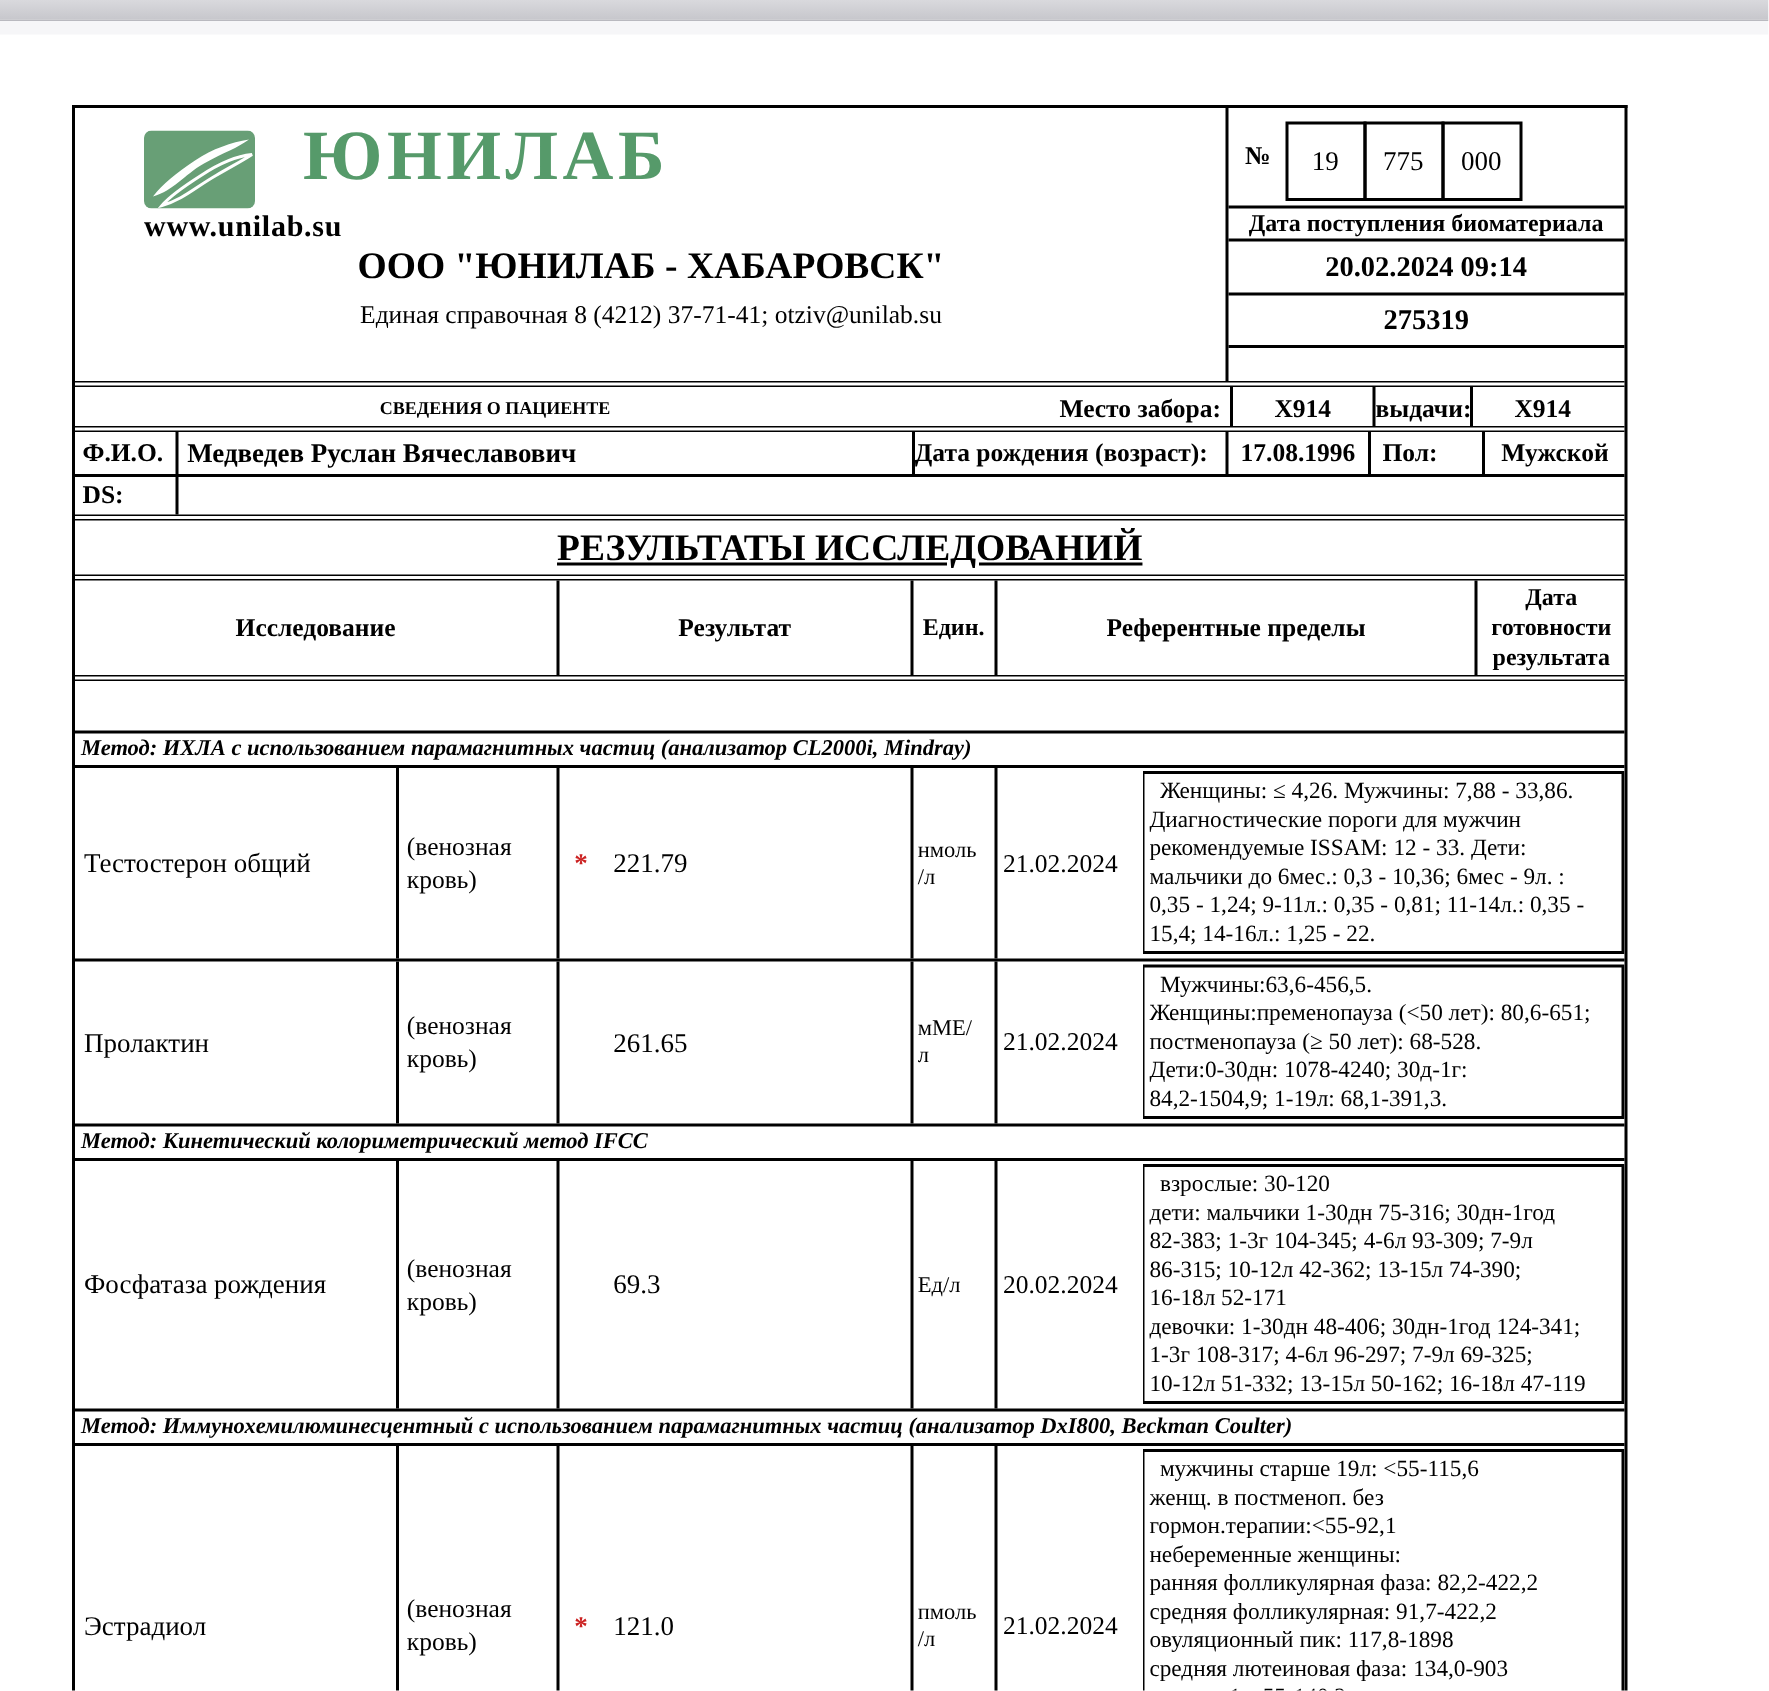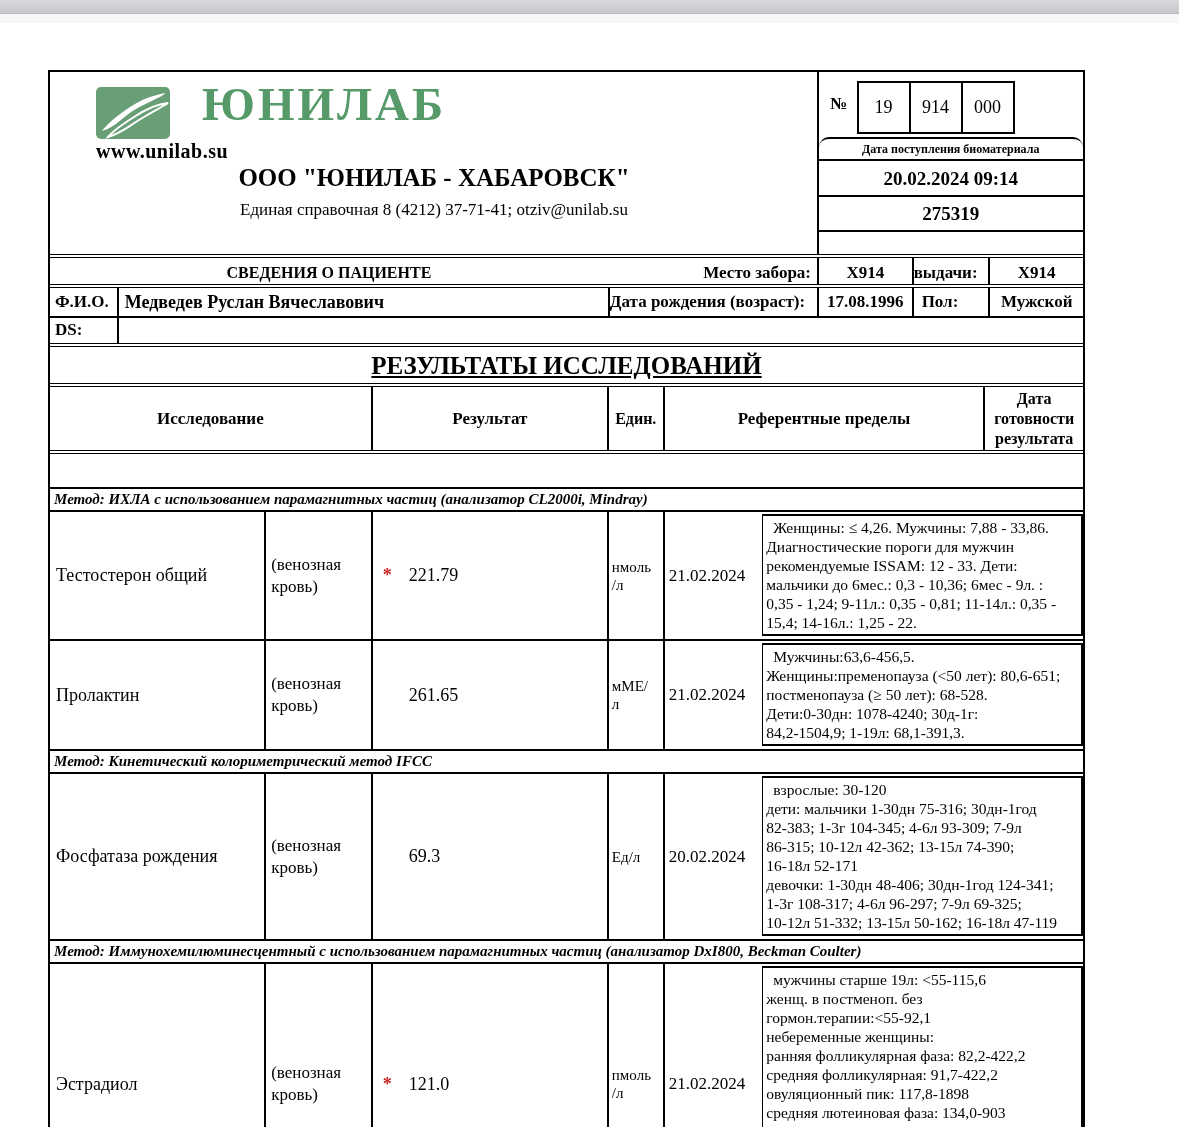--- a/index.html
+++ b/index.html
@@ -29,37 +29,37 @@
     font-size:25px;font-weight:bold;}
   .org-contact{position:absolute;left:0;top:128px;width:768px;text-align:center;font-size:17px;}
 
   .hdr-right{width:267px;border-left:2px solid #000;box-sizing:border-box;}
   .num-row{height:65px;display:flex;align-items:flex-start;}
   .num-label{width:40px;text-align:center;font-weight:bold;font-size:17px;padding-top:22px;}
   .num-box{width:50px;height:49px;border:2px solid #000;margin-top:9px;margin-left:-2px;
     display:flex;align-items:center;justify-content:center;font-size:18px;}
   .num-box:first-of-type{margin-left:4px;}
   .hr-row{border-top:2px solid #000;box-sizing:border-box;text-align:center;overflow:hidden;}
-  .biomat-label{height:22px;font-weight:bold;font-size:12px;line-height:21px;white-space:nowrap;border-radius:10px;}
+  .biomat-label{height:22px;font-weight:bold;font-size:16px;line-height:21px;white-space:nowrap;}
   .biomat-date{height:36px;font-weight:bold;font-size:19px;line-height:36px;}
   .order-code{height:35px;font-weight:bold;font-size:19px;line-height:33px;}
   .hr-empty{height:24px;}
 
   
   .patient{border-top:4px double #000;}
   .prow{display:flex;box-sizing:border-box;}
   .prow1{height:30px;border-bottom:4px double #000;}
   .prow2{height:30px;border-bottom:2px solid #000;}
   .prow3{height:25px;}
   .pc{box-sizing:border-box;overflow:hidden;white-space:nowrap;font-weight:bold;}
   .pc.bl{border-left:2px solid #000;}
-  .sec-title{width:560px;text-align:center;font-size:16px;line-height:29px;}
+  .sec-title{width:560px;text-align:center;font-size:12px;line-height:29px;}
   .place-label{width:210px;text-align:right;font-size:17px;line-height:29px;padding-right:6px;}
   .place-val{width:95px;text-align:center;font-size:17px;line-height:29px;}
-  .issue-label{width:77px;text-align:left;font-size:17px;line-height:29px;padding-right:4px;}
+  .issue-label{width:65px;text-align:left;font-size:17px;line-height:29px;padding-right:4px;}
   .issue-val{width:95px;text-align:center;font-size:17px;line-height:29px;}
   .fio-label{width:67px;font-size:17px;line-height:28px;padding-left:5px;}
   .fio-val{width:493px;font-size:18px;line-height:28px;padding-left:6px;}
   .birth-label{width:210px;font-size:17px;line-height:28px;}
   .birth-val{width:95px;text-align:center;font-size:17px;line-height:28px;}
   .sex-label{width:77px;font-size:17px;line-height:28px;padding-left:8px;}
   .sex-val{width:95px;text-align:center;font-size:17px;line-height:28px;}
   .ds-label{width:67px;font-size:17px;line-height:24px;padding-left:5px;}
   .ds-val{flex:1;}
 
@@ -117,21 +117,21 @@
       </span>
       <div class="logo-word">ЮНИЛАБ</div>
       <div class="logo-url">www.unilab.su</div>
       <div class="org-name">ООО "ЮНИЛАБ - ХАБАРОВСК"</div>
       <div class="org-contact">Единая справочная 8 (4212) 37-71-41; otziv@unilab.su</div>
     </div>
     <div class="hdr-right">
       <div class="num-row">
         <div class="num-label">№</div>
         <div class="num-box">19</div>
-        <div class="num-box">914</div>
+        <div class="num-box">775</div>
         <div class="num-box">000</div>
       </div>
       <div class="hr-row biomat-label">Дата поступления биоматериала</div>
       <div class="hr-row biomat-date">20.02.2024 09:14</div>
       <div class="hr-row order-code">275319</div>
       <div class="hr-row hr-empty"></div>
     </div>
   </div>
 
   <div class="patient">

